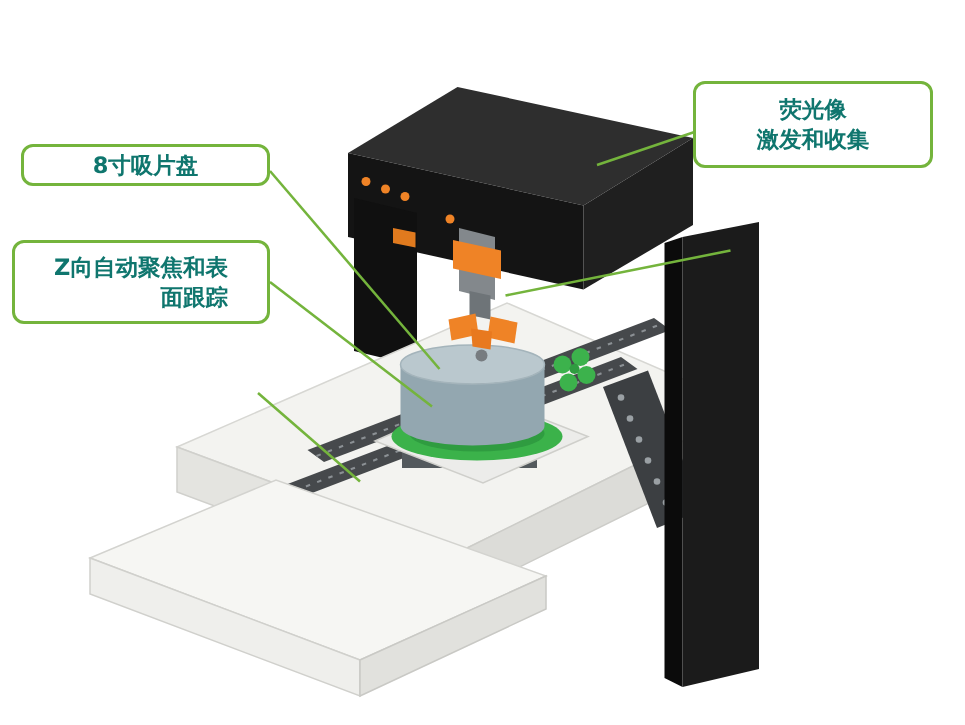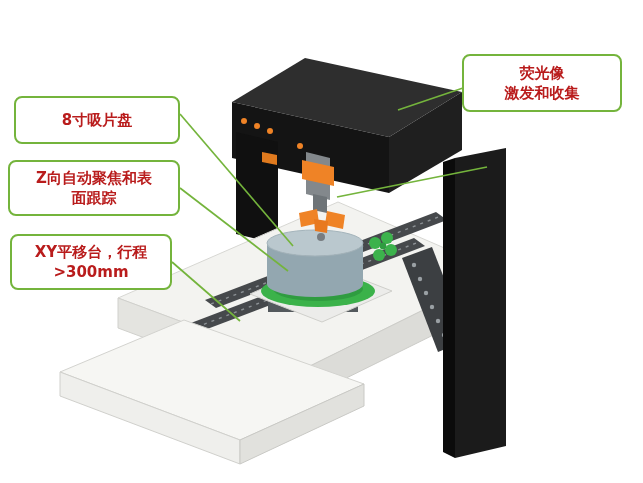--- a/index.html
+++ b/index.html
@@ -13,21 +13,21 @@
   #machine-svg{position:absolute;left:0;top:0;}
   .callout{
     position:absolute;
     background:#ffffff;
     border:2px solid var(--green,#74b43c);
     border-radius:8px;
     display:flex;align-items:center;justify-content:center;
     text-align:center;
     font-size:15px;
     font-weight:600;
-    color:#b91c1c;
+    color:#0f766e;
     line-height:1.35;
     padding:2px 6px;
     box-sizing:border-box;
   }
   .callout .label{white-space:pre-line;}
 </style>
 </head>
 <body>
 
 <div id="canvas">
@@ -115,33 +115,29 @@
 
     <g>
       <line x1="180" y1="114" x2="293" y2="246" stroke="#74b43c" stroke-width="1.7"></line>
       <line x1="180" y1="188" x2="288" y2="271" stroke="#74b43c" stroke-width="1.7"></line>
       <line x1="172" y1="262" x2="240" y2="321" stroke="#74b43c" stroke-width="1.7"></line>
       <line x1="463" y1="88" x2="398" y2="110" stroke="#74b43c" stroke-width="1.7"></line>
       <line x1="487" y1="167" x2="337" y2="197" stroke="#74b43c" stroke-width="1.7"></line>
     </g>
   </svg>
 
-  <div class="callout" style="left:14px;top:96px;width:166px;height:48px;">
+  <div class="callout" style="left:14px;top:96px;width:166px;height:28px;">
     <span class="label">8寸吸片盘</span>
   </div>
 
-  <div class="callout" style="left:8px;top:160px;width:172px;height:56px;">
+  <div class="callout" style="left:8px;top:160px;width:172px;height:56px;text-align:right;">
     <span class="label">Z向自动聚焦和表
 面跟踪</span>
   </div>
 
-  <div class="callout" style="left:10px;top:234px;width:162px;height:56px;">
-    <span class="label">XY平移台，行程
-&gt;300mm</span>
-  </div>
 
   <div class="callout" style="left:462px;top:54px;width:160px;height:58px;">
     <span class="label">荧光像
 激发和收集</span>
   </div>
 
 
 </div>
 
 </body></html>

